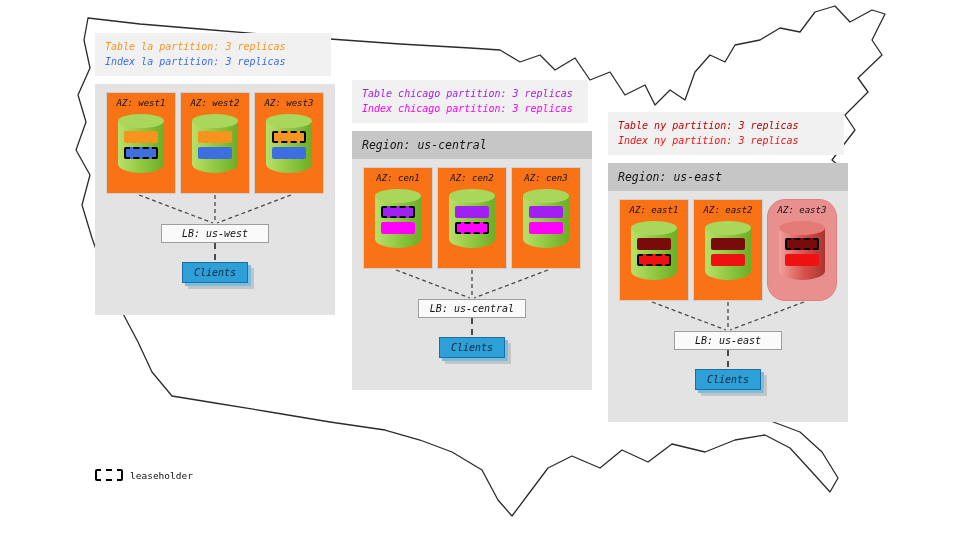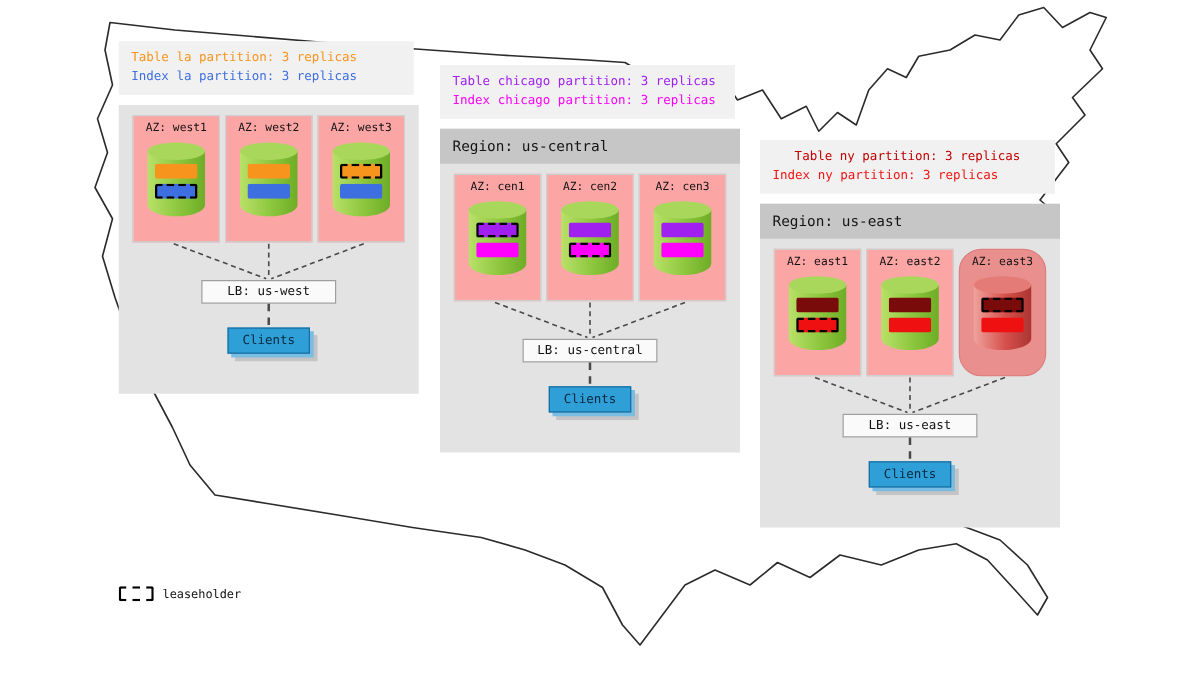--- a/index.html
+++ b/index.html
@@ -3,36 +3,36 @@
 <meta charset="utf-8">
 <style>
   html,body { margin:0; padding:0; background:#ffffff; }
   .stage {
     position:relative; width:960px; height:540px; background:#ffffff;
     overflow:hidden; font-family:"DejaVu Sans Mono", monospace; color:#111;
   }
   .map-svg { position:absolute; left:0; top:0; z-index:0; }
   .map-outline { fill:none; stroke:#2b2b2b; stroke-width:1.3; stroke-linejoin:round; }
 
-  .region-group { position:absolute; z-index:2; width:240px; }
+  .region-group { position:absolute; z-index:2; width:240px;font-style:italic; }
   .caption {
     width:216px; background:#f1f1f1; padding:7px 10px 7px 10px; margin-bottom:8px;
     font-size:10px; line-height:1.45;
   }
   .cap-line { white-space:nowrap; }
 
   .region { width:240px; background:#e3e3e3; }
   .region-header {
     background:#c6c6c6; font-size:11.5px; padding:7px 10px; color:#141414;
   }
   .region-content { padding:8px 0 16px 0; }
 
   .az-row { display:flex; justify-content:center; gap:4px; }
   .az {
-    width:70px; height:102px; background:#fca5a5; border:1px solid #cfcfcf;
+    width:70px; height:102px; background:#f97316; border:1px solid #cfcfcf;
     box-sizing:border-box;
   }
   .az-label { font-size:9px; text-align:center; padding:5px 0 3px 0; }
   .az.down { background:#e9908f; border-color:#dd8080;border-radius:18px; }
 
   .cylinder { position:relative; width:46px; height:60px; margin:3px auto 0 auto; }
   .cyl-body {
     position:absolute; left:0; top:7px; width:46px; height:52px;
     background:linear-gradient(90deg,#b9e168 0%, #8cc63e 55%, #6ead26 100%);
     border-radius:0 0 23px 23px / 0 0 9px 9px;
@@ -139,21 +139,21 @@
           <path class="dash" d="M120 1 L120 29"></path>
           <path class="dash" d="M196 1 L122 29"></path>
         </svg>
         <div class="lb">LB: us-west</div>
         <div class="vline"></div>
         <div class="clients">Clients</div>
       </div>
     </div>
   </div>
 
-  <div class="region-group" style="left:352px; top:52px;">
+  <div class="region-group" style="left:352px; top:80px;">
     <div class="caption">
       <div class="cap-line" style="color: rgb(160, 32, 240);">Table chicago partition: 3 replicas</div>
       <div class="cap-line" style="color: rgb(255, 0, 255);">Index chicago partition: 3 replicas</div>
     </div>
     <div class="region">
       <div class="region-header">Region: us-central</div>
       <div class="region-content">
         <div class="az-row">
 
           <div class="az">
@@ -200,21 +200,21 @@
         </svg>
         <div class="lb">LB: us-central</div>
         <div class="vline"></div>
         <div class="clients">Clients</div>
       </div>
     </div>
   </div>
 
   <div class="region-group" style="left:608px; top:112px;">
     <div class="caption">
-      <div class="cap-line" style="color: rgb(192, 0, 0); text-align: center;">Table ny partition: 3 replicas</div>
+      <div class="cap-line" style="color: rgb(192, 0, 0);">Table ny partition: 3 replicas</div>
       <div class="cap-line" style="color: rgb(240, 20, 20);">Index ny partition: 3 replicas</div>
     </div>
     <div class="region">
       <div class="region-header">Region: us-east</div>
       <div class="region-content">
         <div class="az-row">
 
           <div class="az">
             <div class="az-label">AZ: east1</div>
             <div class="cylinder">

